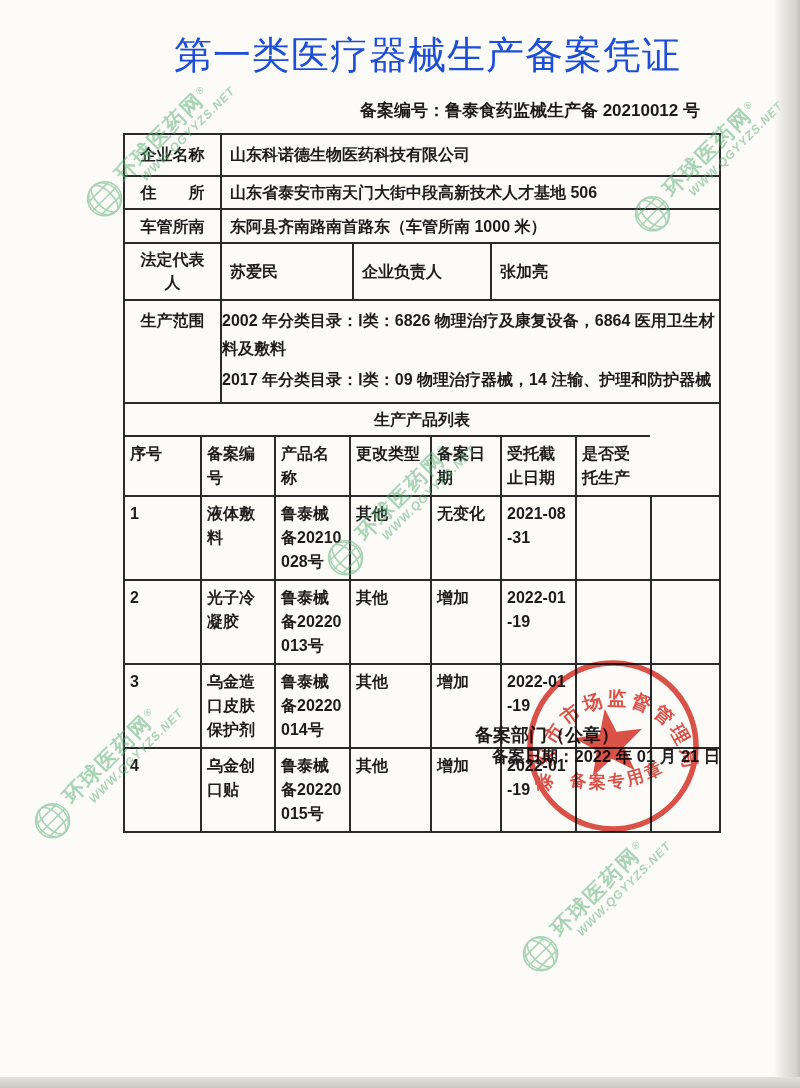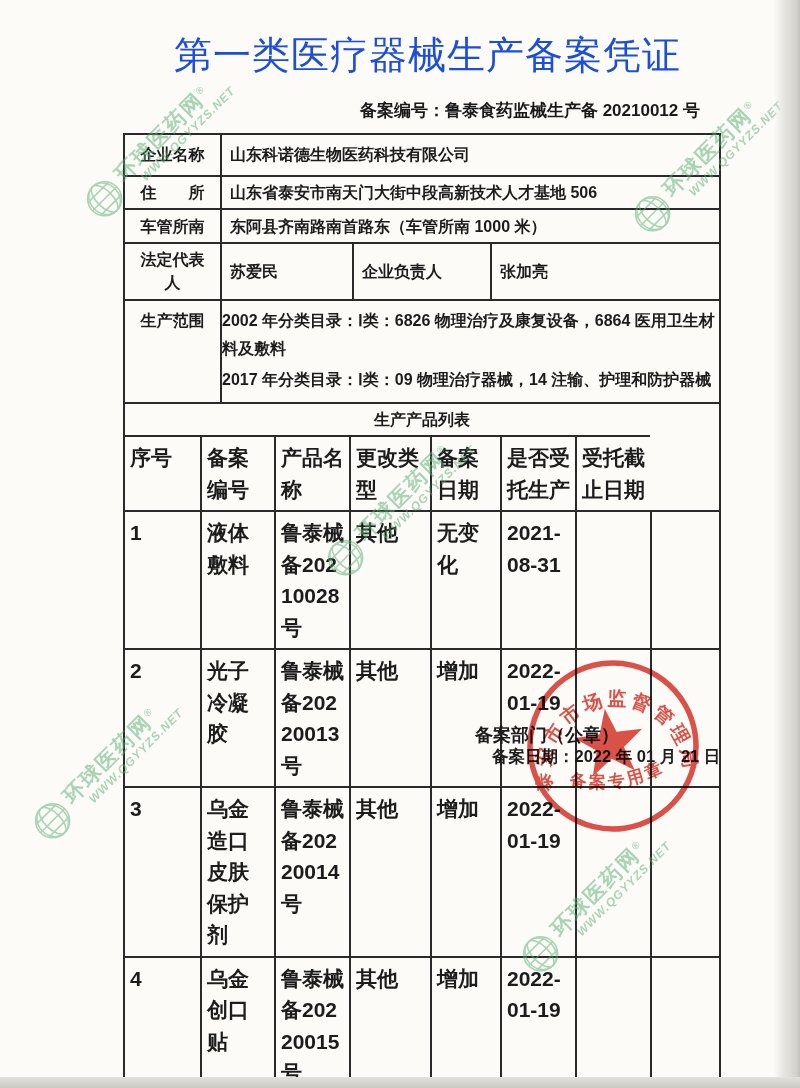--- a/index.html
+++ b/index.html
@@ -66,21 +66,21 @@
   .h-phead{min-height:43px;}
   .h-p1{min-height:72px;}
   .h-p2{min-height:65px;}
   .h-p3{min-height:68px;}
   .h-p4{min-height:65px;}
   .c-top{align-items:flex-start;text-align:right;}
   .c-scope{display:block;padding:6px 0;}
   .c-scope p{margin:0 0 2px 0;line-height:1.78;}
   .c-sect{justify-content:center;text-align:center;}
   .c-prod{
-    align-items:flex-start;font-size:21px;line-height:1.5;
+    align-items:flex-start;font-size:16px;line-height:1.5;
     word-break:break-all;padding:5px 5px;display:block;
   }
   
   .footer-dept{position:absolute;left:475px;top:723px;font-size:18px;font-weight:700;z-index:6;}
   .footer-date{position:absolute;left:492px;top:746px;font-size:16.5px;font-weight:700;z-index:6;}
   
   .stamp{
     position:absolute;left:523px;top:656px;width:180px;height:180px;
     z-index:8;opacity:0.88;mix-blend-mode:multiply;
     transform:rotate(-8deg);
@@ -144,22 +144,22 @@
     <div class="r r-sect">
       <div class="c c-sect h-sect">生产产品列表</div>
     </div>
 
     <div class="r r-head">
       <div class="c c-prod h-phead">序号</div>
       <div class="c c-prod h-phead">备案编号</div>
       <div class="c c-prod h-phead">产品名称</div>
       <div class="c c-prod h-phead">更改类型</div>
       <div class="c c-prod h-phead">备案日期</div>
+      <div class="c c-prod h-phead">受托截止日期</div>
       <div class="c c-prod h-phead">是否受托生产</div>
-      <div class="c c-prod h-phead">受托截止日期</div>
     </div>
 
     <div class="r r-prod">
       <div class="c c-prod h-p1">1</div>
       <div class="c c-prod h-p1">液体敷料</div>
       <div class="c c-prod h-p1">鲁泰械备20210028号</div>
       <div class="c c-prod h-p1">其他</div>
       <div class="c c-prod h-p1">无变化</div>
       <div class="c c-prod h-p1">2021-08-31</div>
       <div class="c c-prod h-p1"></div>

